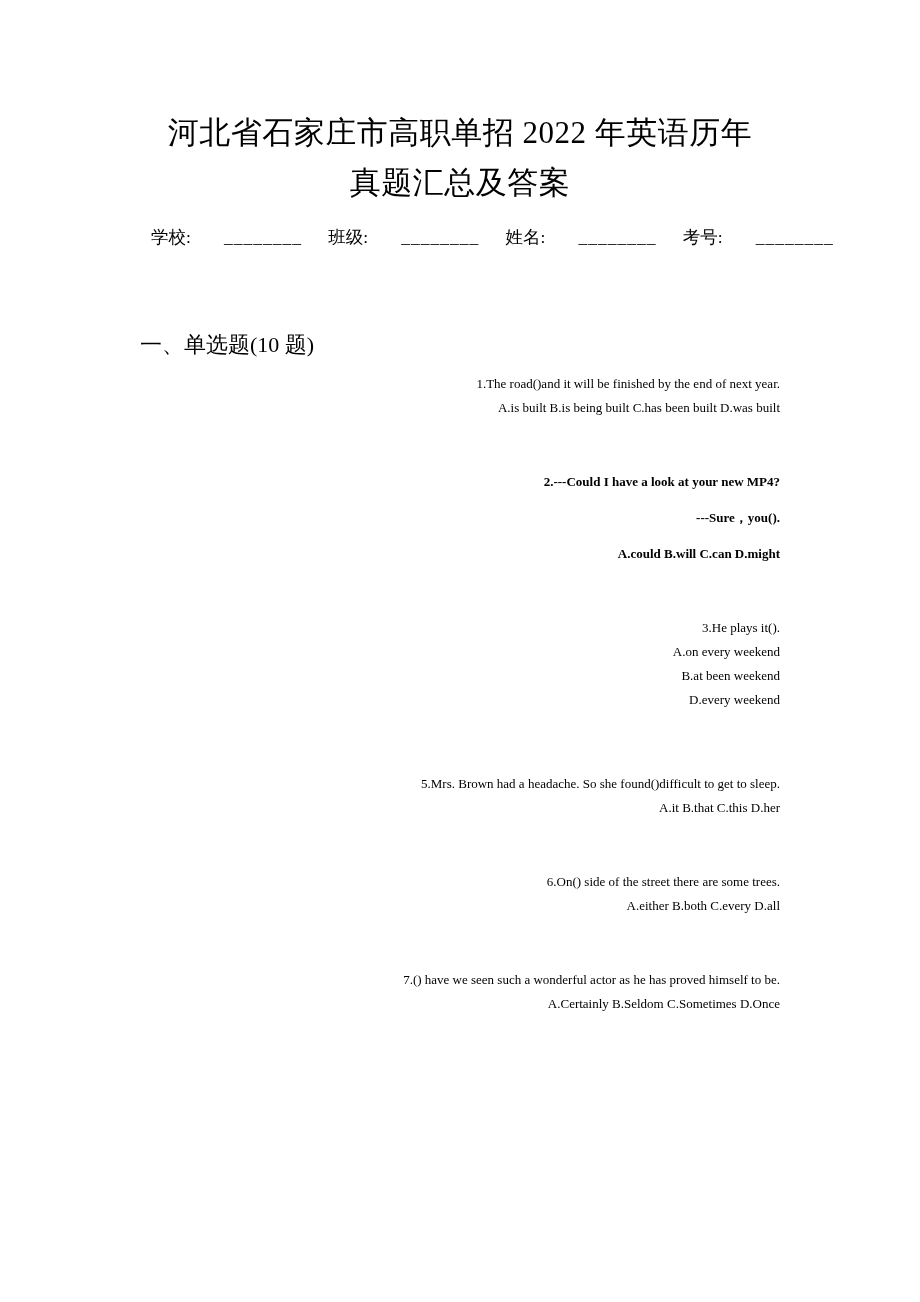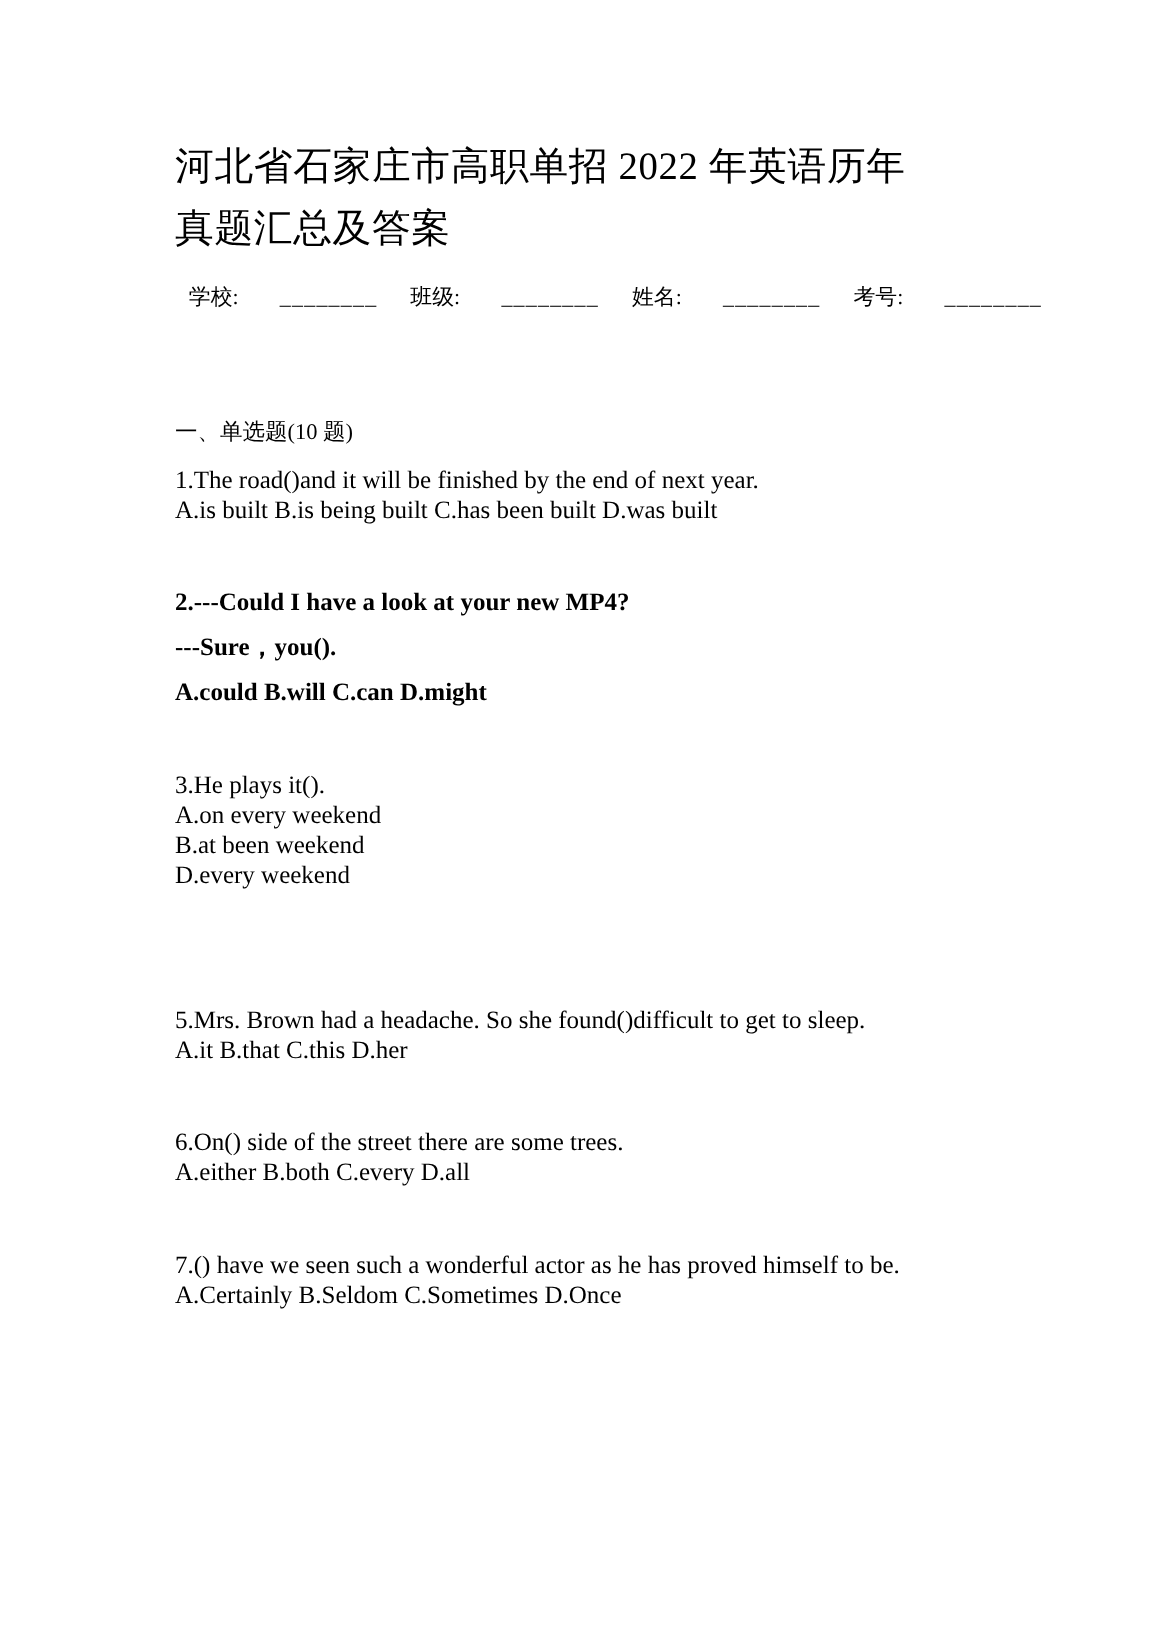--- a/index.html
+++ b/index.html
@@ -14,20 +14,21 @@
     color: #000000;
     overflow: hidden;
   }
   .page {
     box-sizing: border-box;
     width: 920px;
     height: 1302px;
     padding: 108px 140px 0 140px;
   }
   .title {
+    text-align: center;
     font-size: 31px;
     line-height: 50px;
     font-weight: 400;
     letter-spacing: 0.5px;
   }
   .header-line {
     margin-top: 16px;
     text-align: center;
     font-size: 17.5px;
     line-height: 26px;
@@ -36,30 +37,31 @@
   .header-field {
     display: inline-block;
     margin: 0 11px;
   }
   .header-field .blank {
     letter-spacing: 1px;
     margin-left: 33px;
   }
   .section-heading {
     margin-top: 82px;
-    font-size: 18px;
+    font-size: 22px;
     line-height: 26px;
   }
   .question {
     margin-top: 50px;
-    font-size: 20px;
+    font-size: 13px;
     line-height: 24px;
+    text-align: right;
   }
   .question.q1 { margin-top: 14px; }
-  .question.q5 { margin-top: 92px; }
+  .question.q5 { margin-top: 60px; }
   .question p {
     margin: 0;
     padding: 0;
   }
   .question.q2 p {
     margin-bottom: 12px;
     font-weight: bold;
   }
 </style>
 </head>

